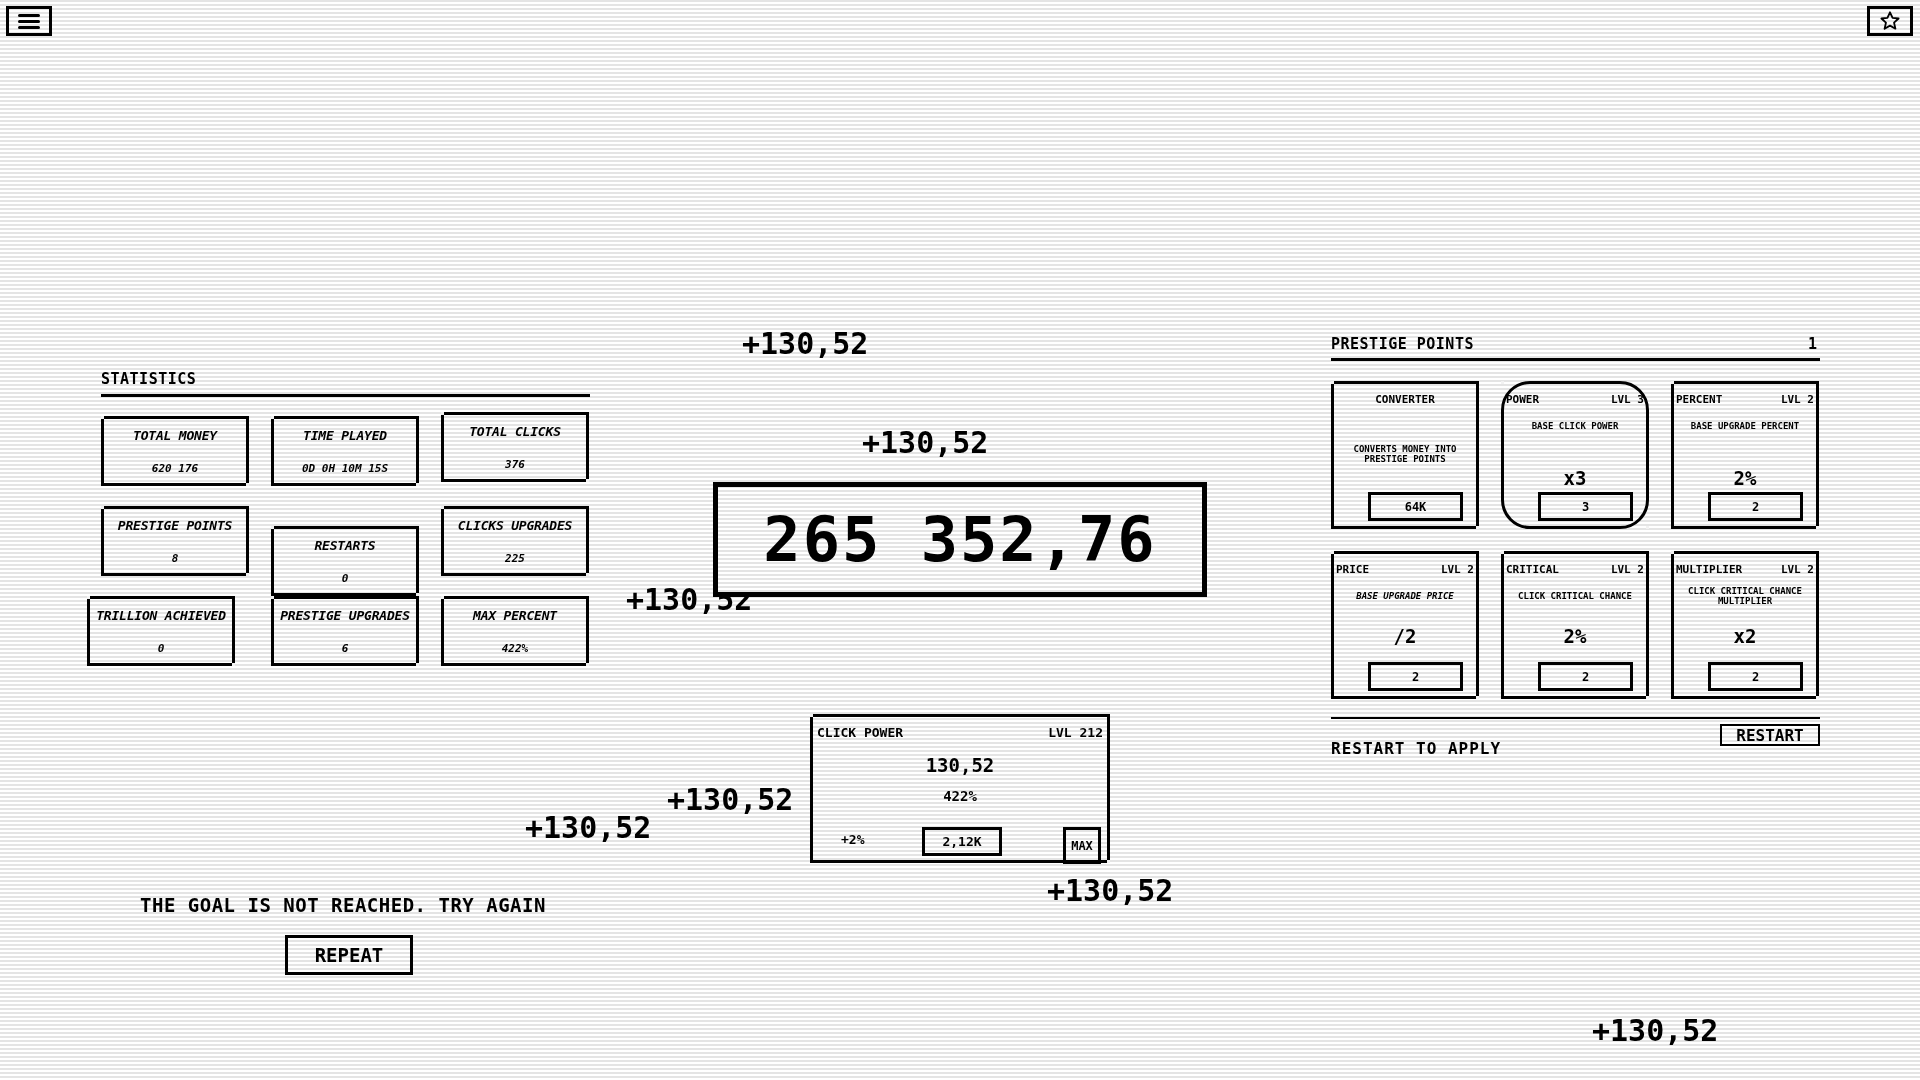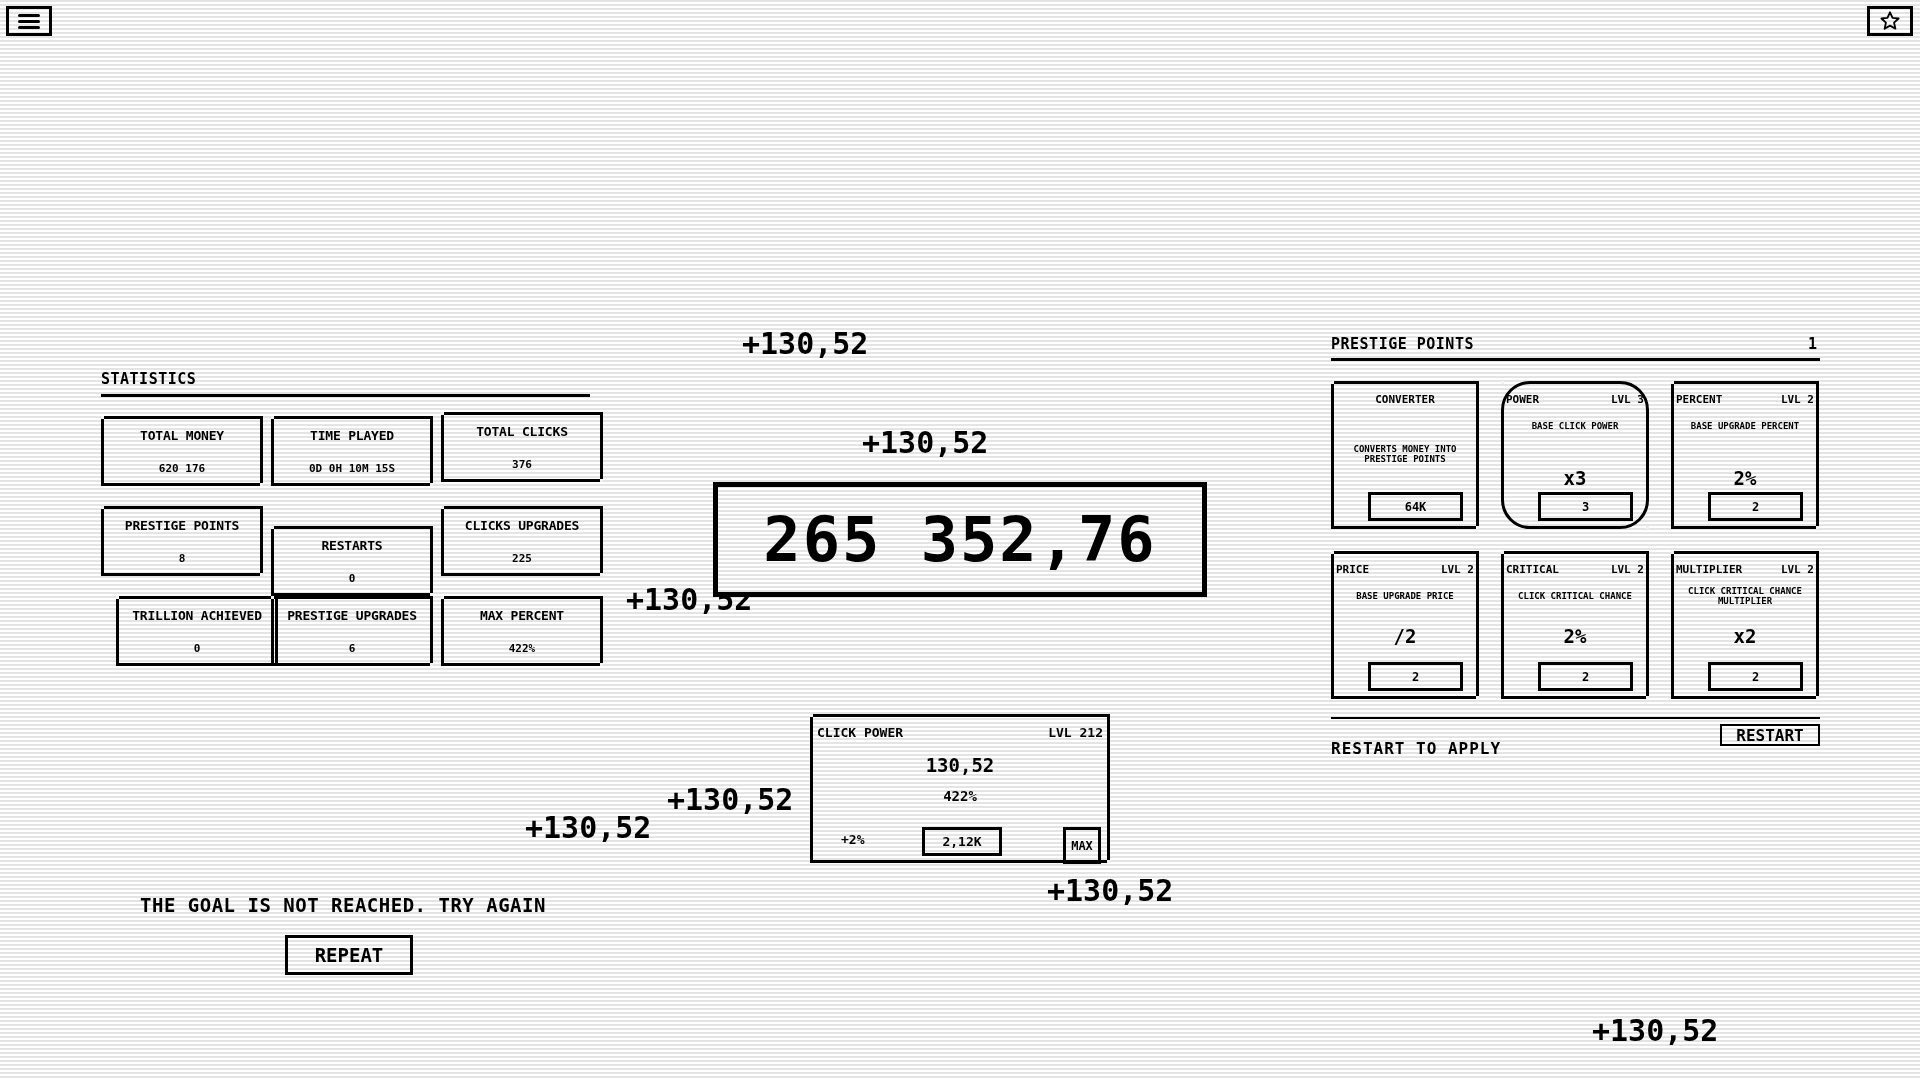--- a/index.html
+++ b/index.html
@@ -27,21 +27,21 @@
     .icon-btn {
       position: absolute; width: 46px; height: 30px; box-sizing: border-box;
       border: 3px solid #000; display: flex; align-items: center; justify-content: center;
       cursor: pointer;
     }
     .hamburger span { display: block; width: 22px; height: 3px; background: #000; border-radius: 2px; margin: 3px 0; }
 
     .section-title { font-size: 15px; letter-spacing: 0.5px; }
     .rule { position: absolute; height: 3px; background: #000; }
 
-    .stat-card { width: 162px; height: 70px; }
+    .stat-card { width: 148px; height: 70px; font-style: italic; }
     .stat-card .lbl { position: absolute; top: 9px; left: 0; right: 0; text-align: center; font-size: 13px; letter-spacing: -0.2px; }
     .stat-card .val { position: absolute; top: 43px; left: 0; right: 0; text-align: center; font-size: 11px; }
 
     .counter {
       position: absolute; left: 713px; top: 482px; width: 494px; height: 115px;
       box-sizing: border-box; border: 5px solid #000;
       display: flex; align-items: center; justify-content: center;
       font-size: 62px; letter-spacing: 2px; font-weight: bold;
       background: rgba(255,255,255,0.0);
       cursor: pointer;
@@ -120,21 +120,21 @@
   <div class="val">8</div>
 </div>
 <div class="pbox stat-card" style="left:271px; top:526px;">
   <div class="lbl">RESTARTS</div>
   <div class="val">0</div>
 </div>
 <div class="pbox stat-card" style="left:441px; top:506px;">
   <div class="lbl">CLICKS UPGRADES</div>
   <div class="val">225</div>
 </div>
-<div class="pbox stat-card" style="left:116px; top:596px;padding-left:40px;">
+<div class="pbox stat-card" style="left:87px; top:596px;padding-left:40px;">
   <div class="lbl">TRILLION ACHIEVED</div>
   <div class="val">0</div>
 </div>
 <div class="pbox stat-card" style="left:271px; top:596px;">
   <div class="lbl">PRESTIGE UPGRADES</div>
   <div class="val">6</div>
 </div>
 <div class="pbox stat-card" style="left:441px; top:596px;">
   <div class="lbl">MAX PERCENT</div>
   <div class="val">422%</div>
@@ -182,21 +182,21 @@
 <div class="pbox pr-card" style="left:1671px; top:381px;">
   <div class="name">PERCENT</div>
   <div class="lvl">LVL 2</div>
   <div class="desc" style="top:37px;">BASE UPGRADE PERCENT</div>
   <div class="eff">2%</div>
   <div class="btn cost">2</div>
 </div>
 <div class="pbox pr-card" style="left:1331px; top:551px;">
   <div class="name">PRICE</div>
   <div class="lvl">LVL 2</div>
-  <div class="desc" style="top:37px;">BASE UPGRADE PRICE</div>
+  <div class="desc" style="top:37px;font-style:italic;">BASE UPGRADE PRICE</div>
   <div class="eff" style="top:71px;">/2</div>
   <div class="btn cost" style="top:108px;">2</div>
 </div>
 <div class="pbox pr-card" style="left:1501px; top:551px;">
   <div class="name">CRITICAL</div>
   <div class="lvl">LVL 2</div>
   <div class="desc" style="top:37px;">CLICK CRITICAL CHANCE</div>
   <div class="eff" style="top:71px;">2%</div>
   <div class="btn cost" style="top:108px;">2</div>
 </div>

